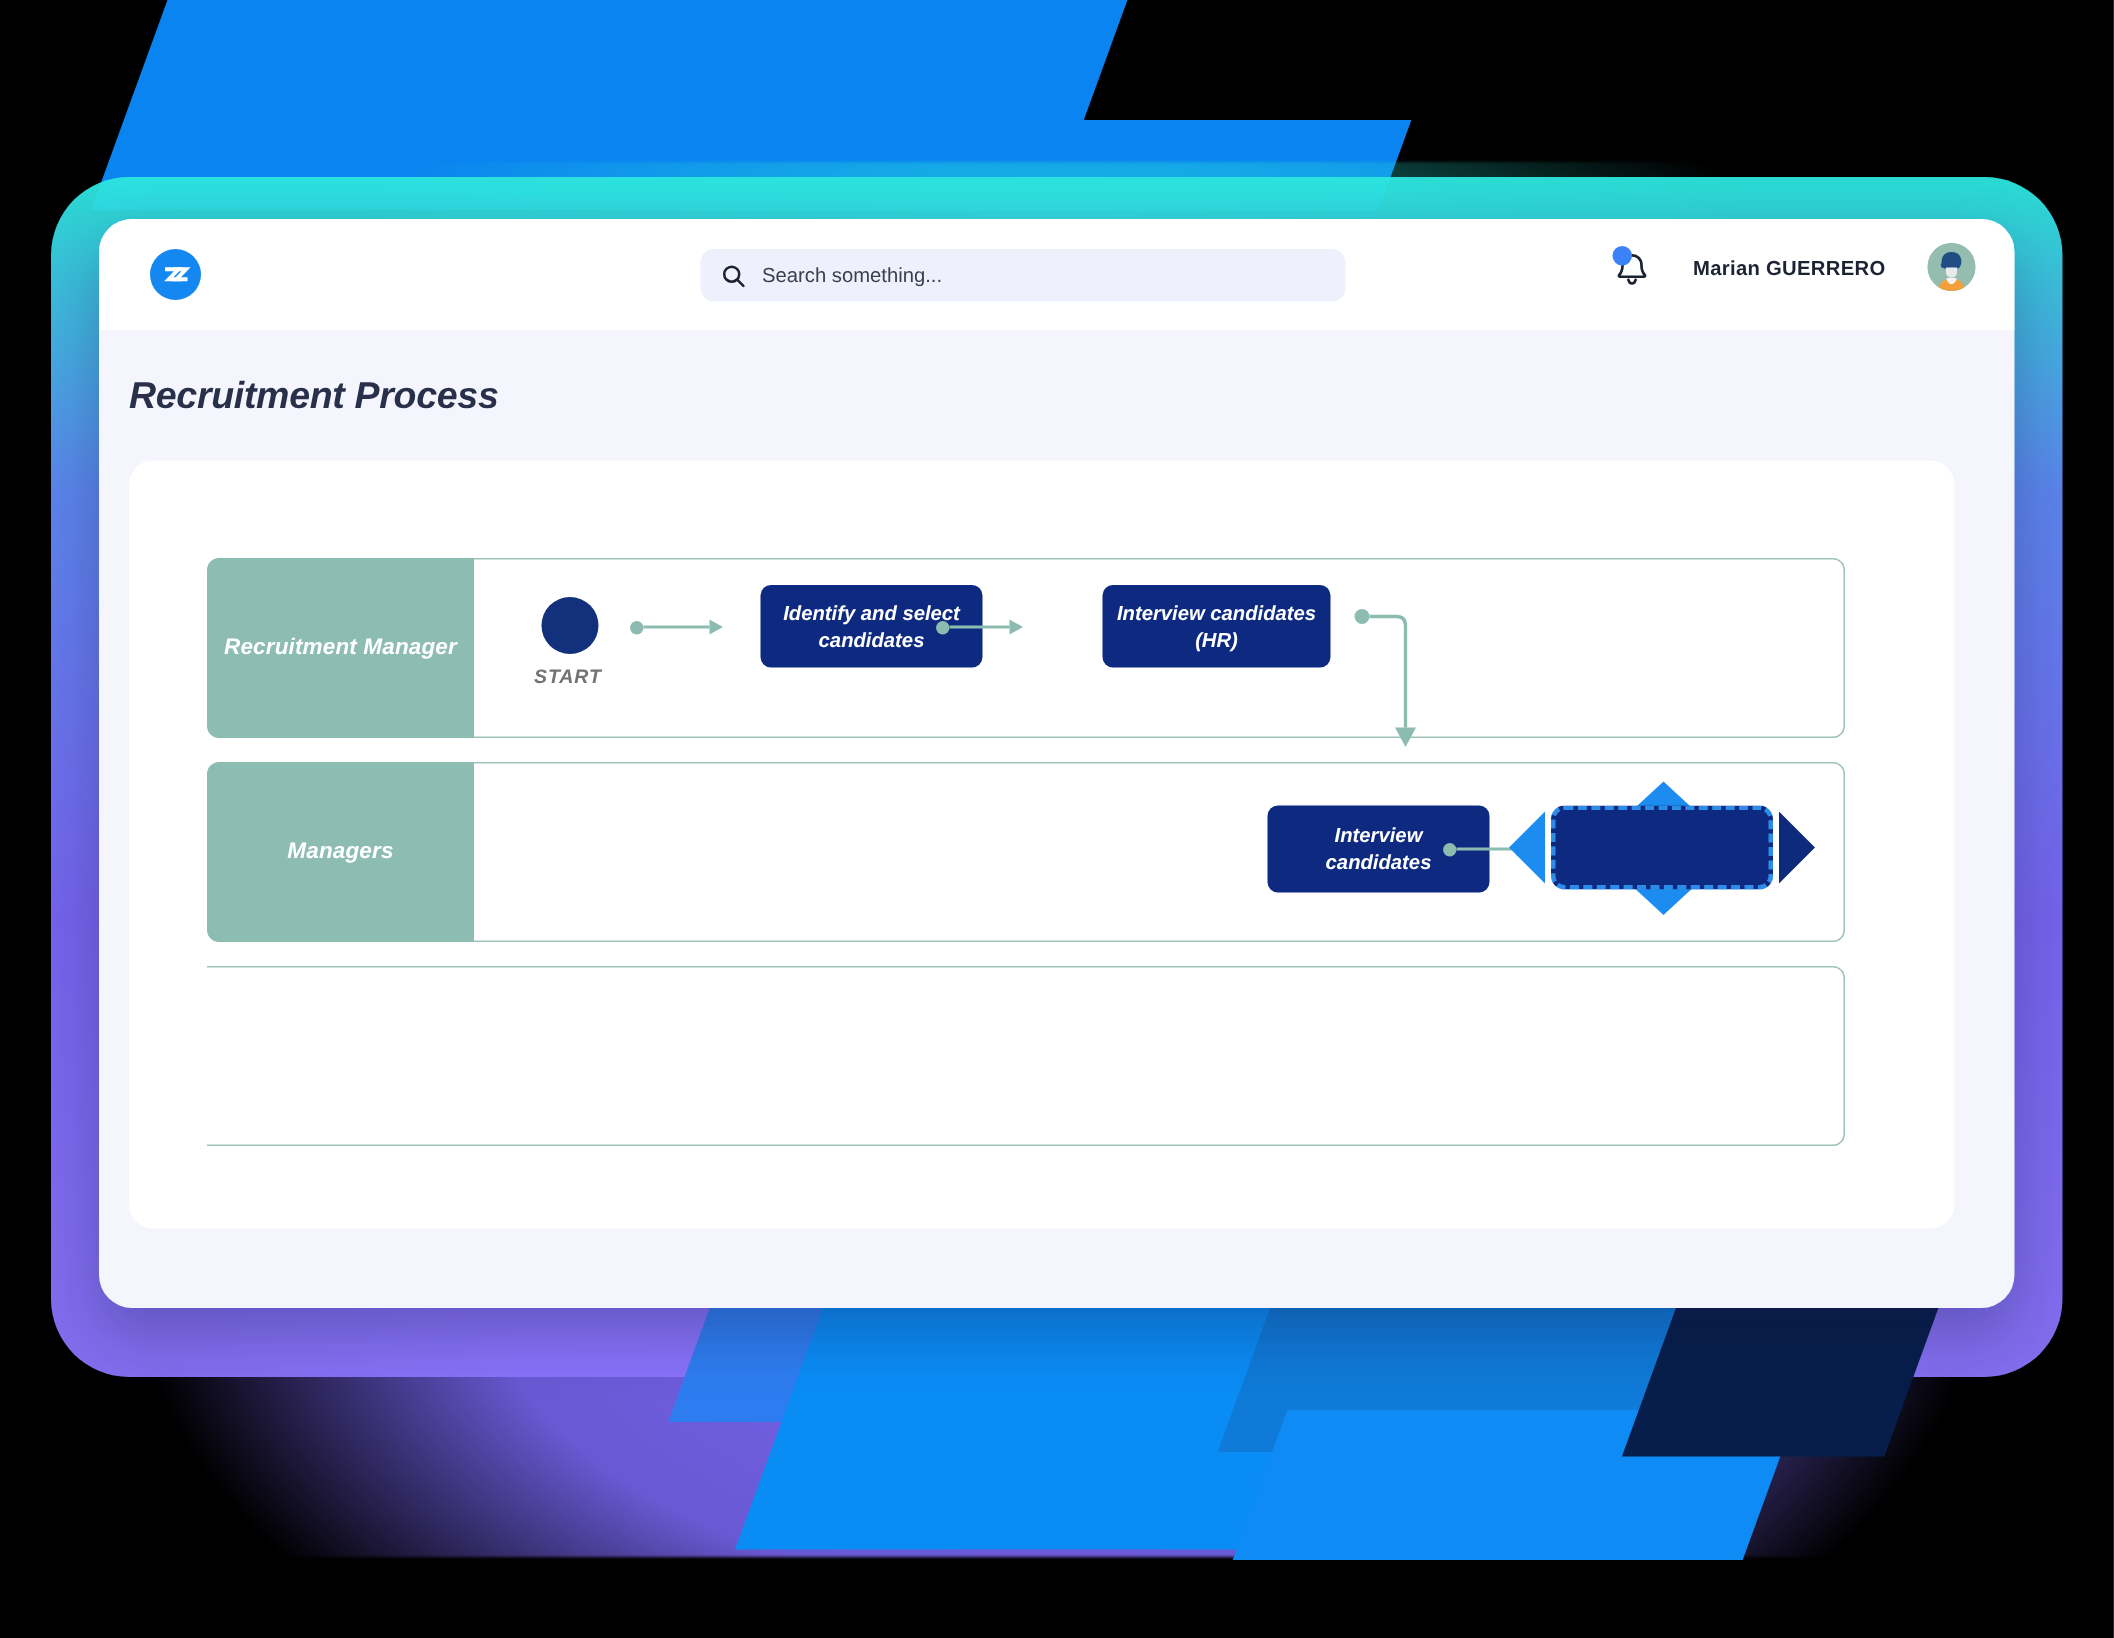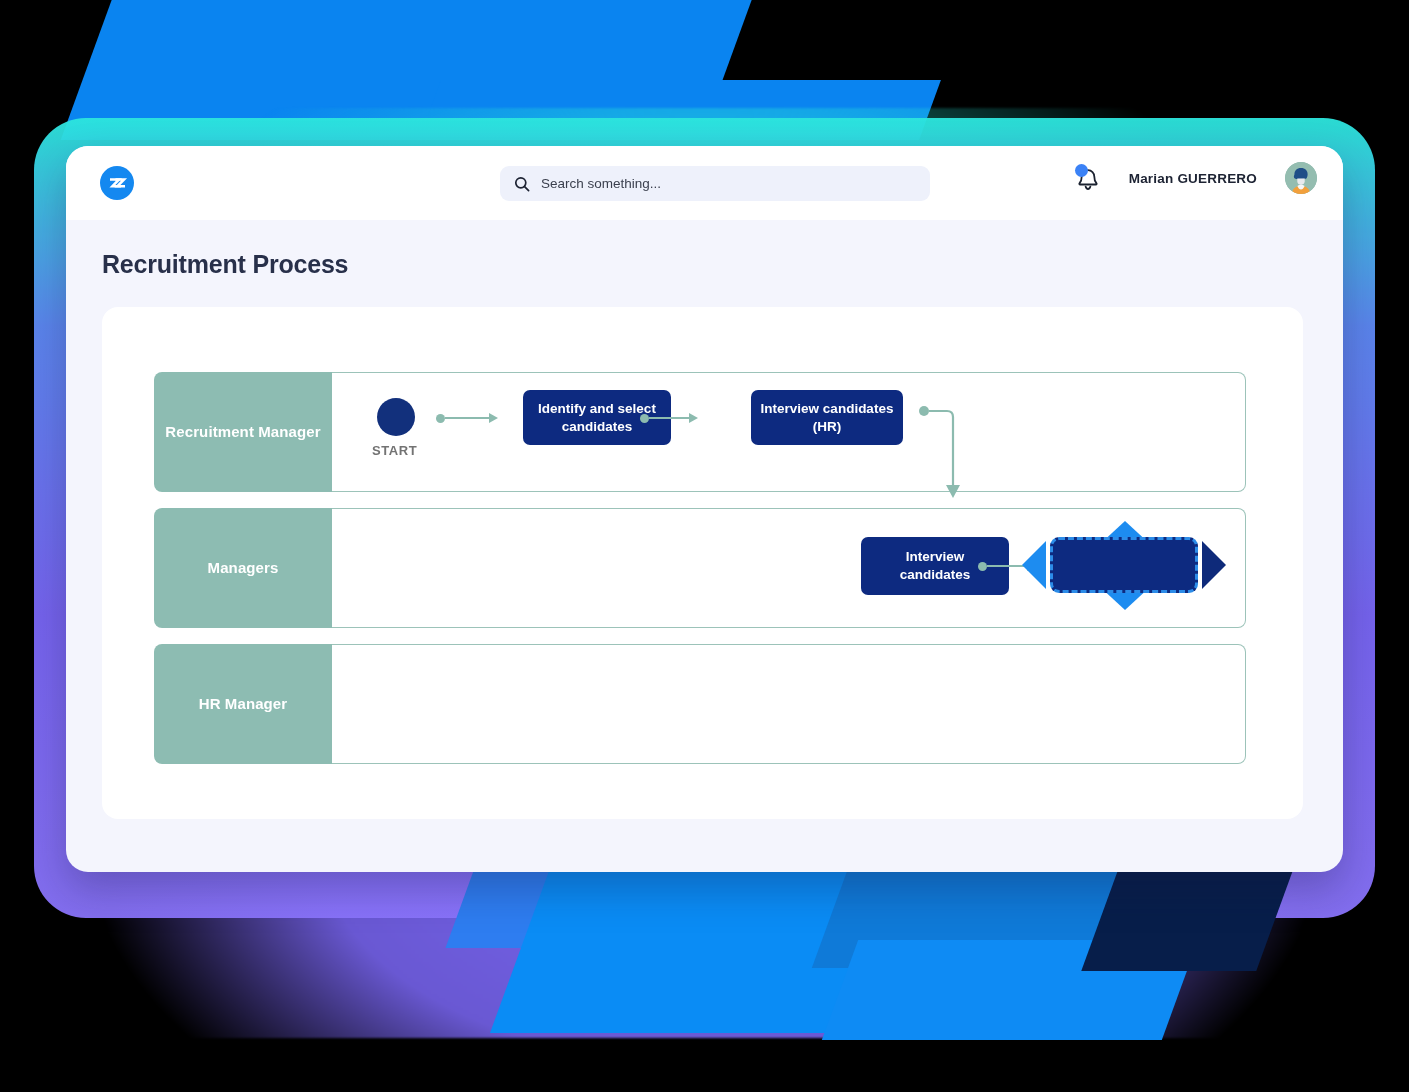--- a/index.html
+++ b/index.html
@@ -111,21 +111,21 @@
     width: 34px; height: 34px;
     border-radius: 50%;
     background: #1488F0;
     display: flex; align-items: center; justify-content: center;
     flex: none;
   }
   .logo svg { display: block; }
 
   .search-wrap {
     position: absolute;
-    left: 434px; top: 20px;
+    left: 401px; top: 20px;
     width: 430px; height: 35px;
     background: #eef1fb;
     border-radius: 9px;
     display: flex;
     align-items: center;
     padding: 0 14px;
     gap: 11px;
   }
   .search-icon { flex: none; display: block; }
   .search-input {
@@ -162,21 +162,21 @@
   }
   .avatar {
     width: 32px; height: 32px;
     border-radius: 50%;
     overflow: hidden;
     flex: none;
     background: #8FB9AE;
   }
 
   
-  .content { padding: 30px 40px 0 36px; }
+  .content { padding: 30px 40px 0 20px; font-style: italic; }
   .page-title {
     font-size: 25px;
     font-weight: bold;
     color: #28304a;
     letter-spacing: -0.2px;
     margin-bottom: 28px;
   }
 
   .canvas {
     background: #ffffff;
@@ -411,21 +411,20 @@
                 <div class="handle handle-up"></div>
                 <div class="handle handle-down"></div>
                 <div class="handle handle-left"></div>
                 <div class="handle handle-right"></div>
                 <div class="selected-node"></div>
               </div>
             </div>
           </div>
 
           <div class="lane">
-            <div class="lane-header">HR Manager</div>
             <div class="lane-body"></div>
           </div>
         </div>
 
         <svg class="elbow" style="left:0; top:0; width:1200px; height:480px;" viewBox="0 0 1200 480" aria-hidden="true">
           <circle cx="822" cy="104" r="5" fill="#8CBBAF"></circle>
           <path d="M827 104 H845 Q851 104 851 110 V178" fill="none" stroke="#8CBBAF" stroke-width="2.2"></path>
           <path d="M844 178 L858 178 L851 191 Z" fill="#8CBBAF"></path>
         </svg>
 

